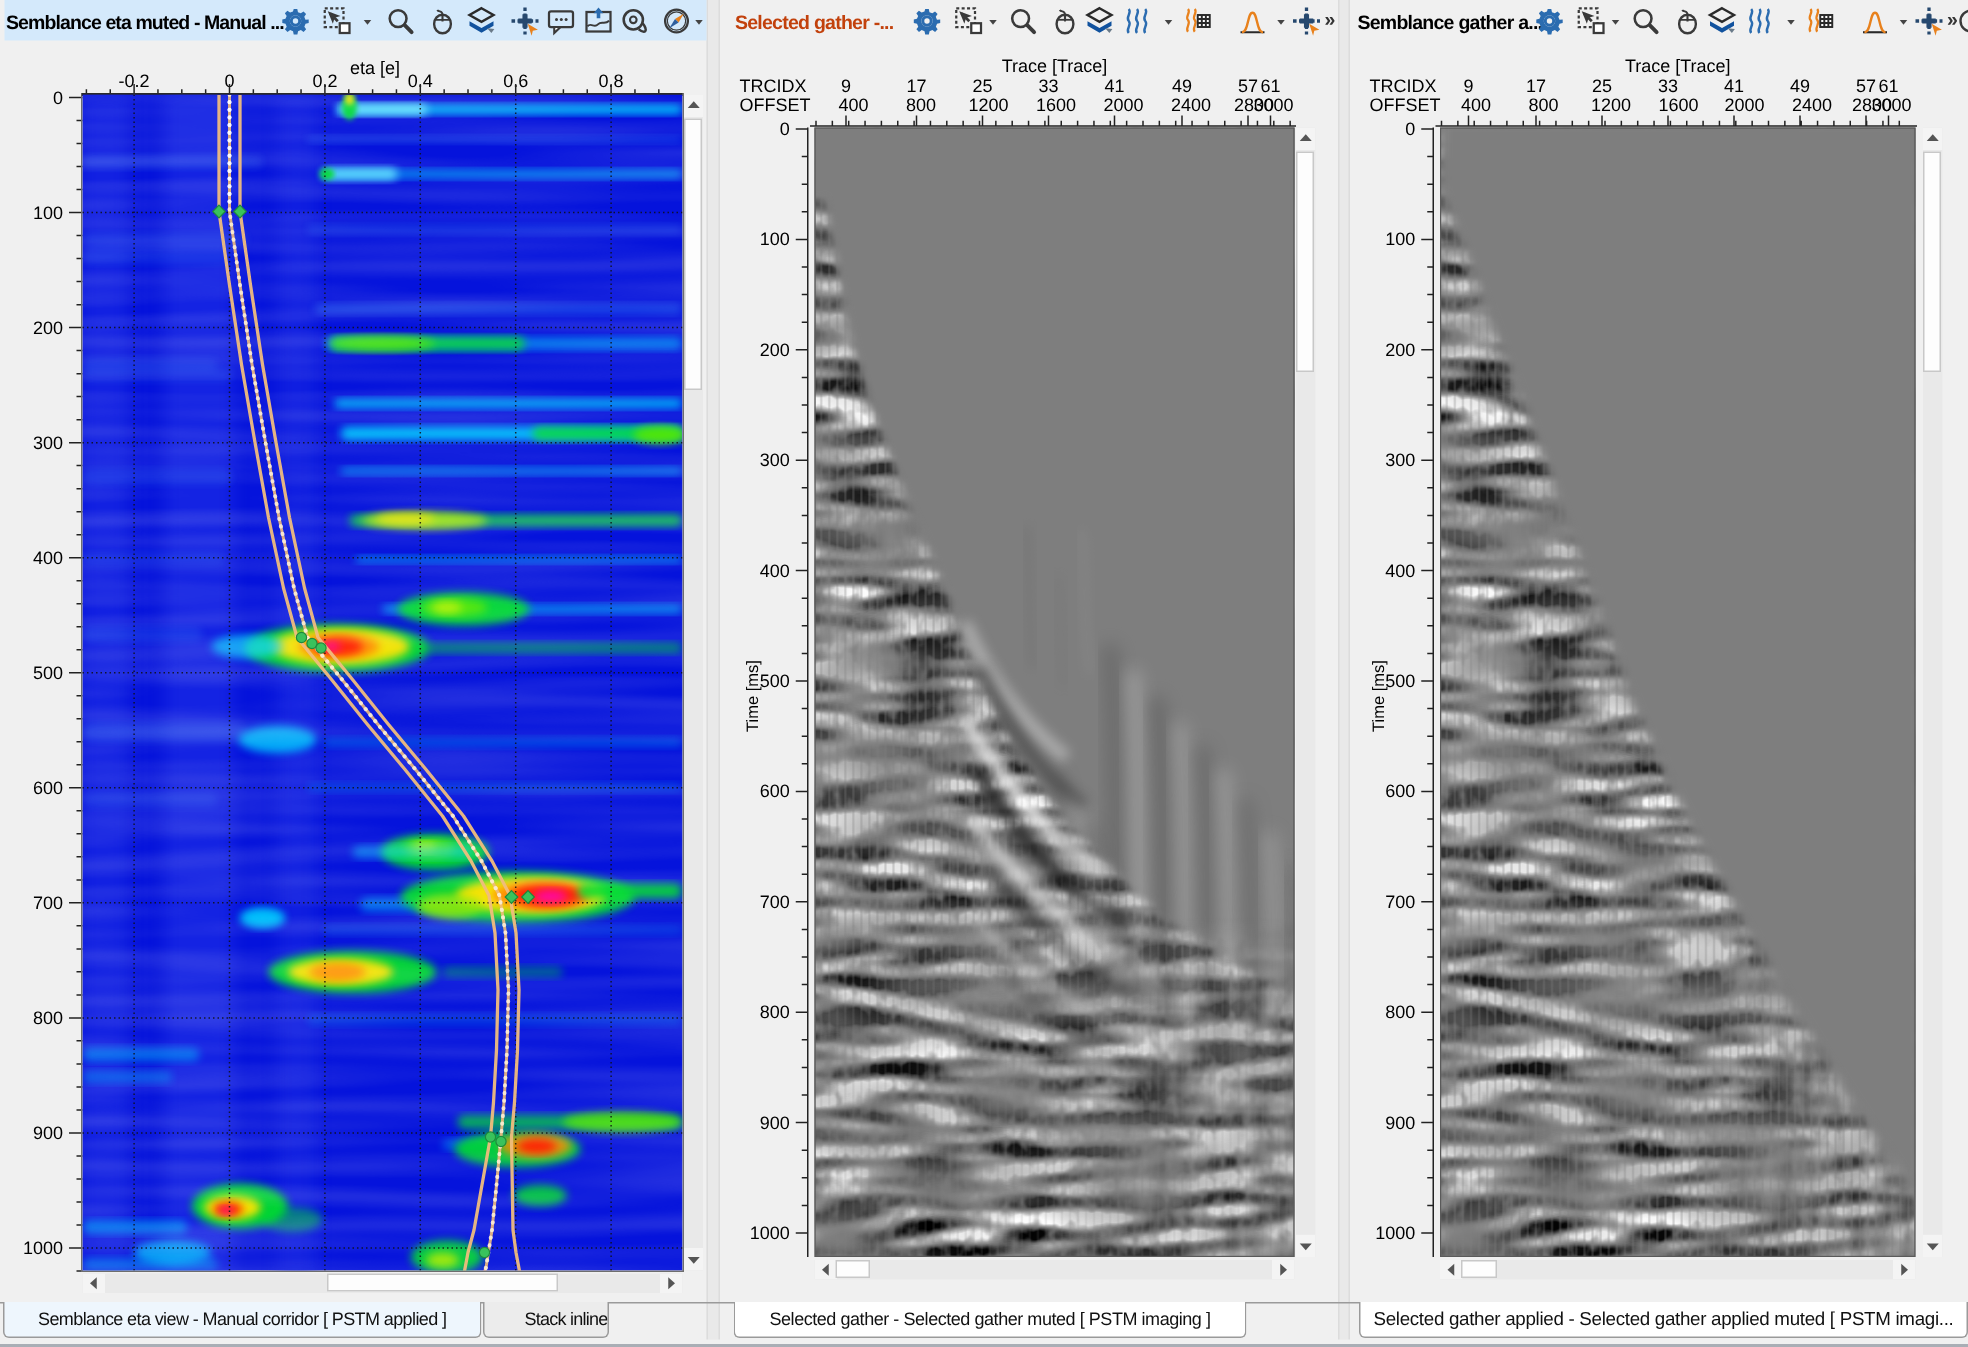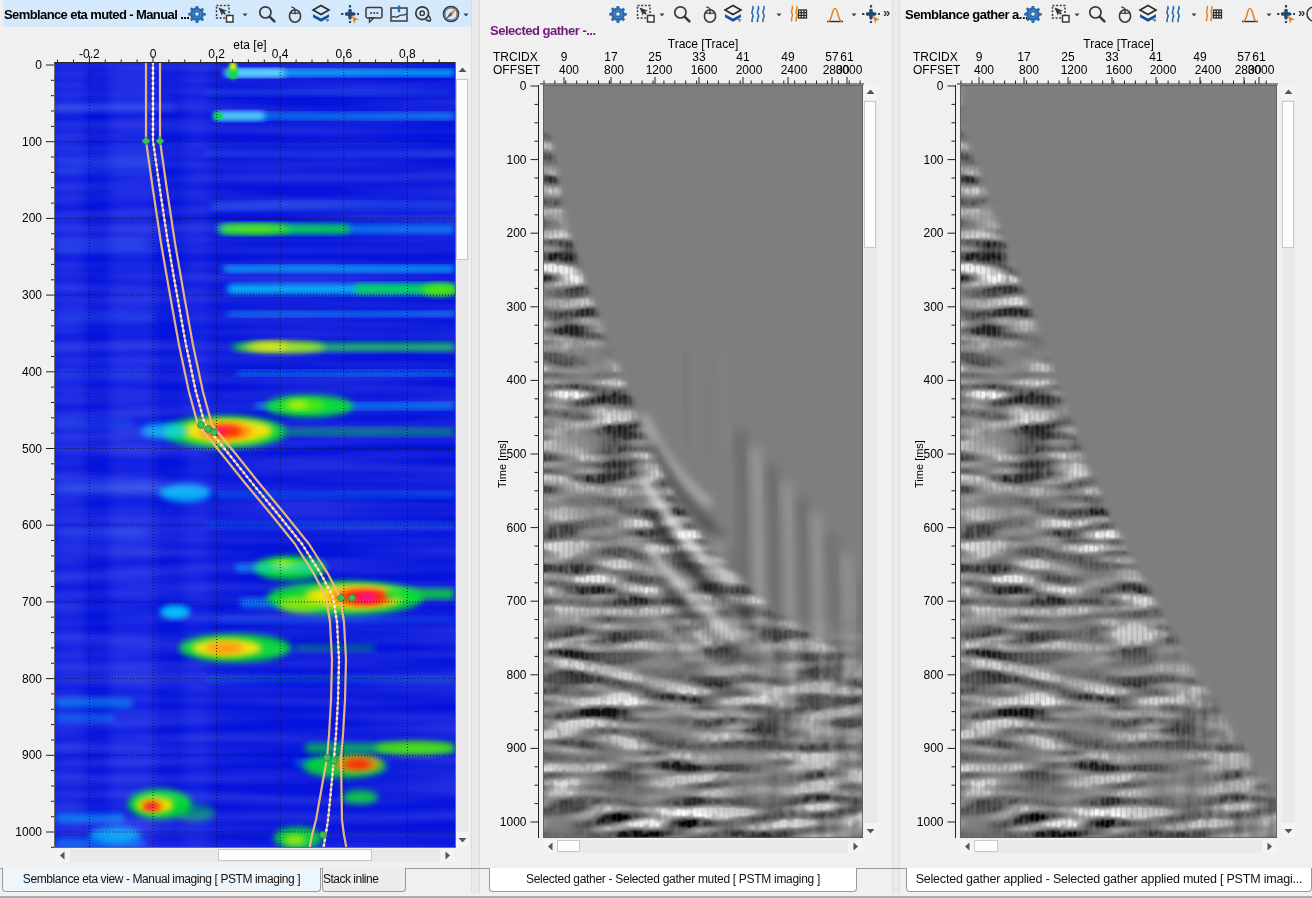--- a/index.html
+++ b/index.html
@@ -228,23 +228,23 @@
     <rect width="15" height="13" fill="#f4f4f4"></rect>
     <path d="M9.5 2.5l-4.5 4 4.5 4z" fill="#555"></path>
   </svg>
 <svg style="position:absolute;left:440px;top:849px" width="15" height="13">
     <rect width="15" height="13" fill="#f4f4f4"></rect>
     <path d="M5.5 2.5l4.5 4-4.5 4z" fill="#555"></path>
   </svg>
 <div style="position:absolute;left:218px;top:849px;width:154px;height:12px;background:#fdfdfd;border:1px solid #c8c8c8;box-sizing:border-box"></div>
 <div style="position:absolute;left:71px;top:849px;width:147px;height:12px;background:#e9e9e9"></div>
 <div style="position:absolute;left:0;top:868px;width:1312px;height:1px;background:#9a9a9a"></div>
-<div style="position:absolute;left:2px;top:868px;width:319px;height:24px;background:#eef6fd;border:1px solid #9a9a9a;border-top:none;border-radius:0 0 4px 4px;box-sizing:border-box;font:12px 'Liberation Sans',sans-serif;letter-spacing:-0.4px;color:#111;text-align:center;line-height:22px;white-space:nowrap;overflow:hidden">Semblance eta view - Manual imaging [ PSTM imaging ]</div>
-<div style="position:absolute;left:322px;top:868px;width:84px;height:24px;background:#ececec;border:1px solid #9a9a9a;border-top:none;border-radius:0 0 4px 4px;box-sizing:border-box;font:12px 'Liberation Sans',sans-serif;letter-spacing:-0.5px;color:#111;text-align:left;line-height:22px;white-space:nowrap;overflow:hidden">Stack inline</div>
-<div style="position:absolute;left:490px;top:23px;font:bold 13px 'Liberation Sans',sans-serif;letter-spacing:-0.5px;color:#701a75">Selected gather -...</div>
+<div style="position:absolute;left:2px;top:868px;width:319px;height:24px;background:#eef6fd;border:1px solid #9a9a9a;border-top:none;border-radius:0 0 4px 4px;box-sizing:border-box;font:12px 'Liberation Sans',sans-serif;letter-spacing:-0.4px;color:#111;text-align:center;line-height:22px;white-space:nowrap;overflow:hidden">Semblance eta view - Manual corridor [ PSTM applied ]</div>
+<div style="position:absolute;left:322px;top:868px;width:84px;height:24px;background:#ececec;border:1px solid #9a9a9a;border-top:none;border-radius:0 0 4px 4px;box-sizing:border-box;font:12px 'Liberation Sans',sans-serif;letter-spacing:-0.5px;color:#111;text-align:right;line-height:22px;white-space:nowrap;overflow:hidden">Stack inline</div>
+<div style="position:absolute;left:490px;top:7px;font:bold 13px 'Liberation Sans',sans-serif;letter-spacing:-0.5px;color:#c2410c">Selected gather -...</div>
 <svg style="position:absolute;left:608px;top:4px" width="20" height="20" viewBox="0 0 20 20">
     <path fill="#2b6cb0" d="M10 6.2a3.8 3.8 0 1 0 0 7.6 3.8 3.8 0 0 0 0-7.6zm0 2a1.8 1.8 0 1 1 0 3.6 1.8 1.8 0 0 1 0-3.6z"></path>
 <path fill="#2b6cb0" d="M8.8 2h2.4l.45 2.1 1.9.8 1.8-1.2 1.7 1.7-1.2 1.8.8 1.9L18.8 9v2.4l-2.1.45-.8 1.9 1.2 1.8-1.7 1.7-1.8-1.2-1.9.8-.45 2.1H8.8l-.45-2.1-1.9-.8-1.8 1.2-1.7-1.7 1.2-1.8-.8-1.9L1.2 11.4V9l2.1-.45.8-1.9L2.9 4.9l1.7-1.7 1.8 1.2 1.9-.8L8.8 2zm1.2 4.2a3.8 3.8 0 1 0 0 7.6 3.8 3.8 0 0 0 0-7.6z" fill-rule="evenodd"></path>
   </svg>
 <svg style="position:absolute;left:636px;top:4px" width="20" height="20" viewBox="0 0 20 20">
     <rect x="1.5" y="1.5" width="12.5" height="12.5" fill="none" stroke="#3a3a3a" stroke-width="1.5" stroke-dasharray="2 1.6"></rect>
 <path fill="#3a3a3a" d="M3.5 3.5l8.5 3.2-3.9 1.2-1.2 3.9z"></path>
     <path stroke="#3a3a3a" stroke-width="1.8" d="M5 5l5.2 5.2" fill="none"></path>
 <rect x="11.5" y="11.5" width="6.5" height="6.5" fill="#fff" stroke="#3a3a3a" stroke-width="1.5"></rect>
   </svg>
@@ -458,21 +458,21 @@
 <div style="position:absolute;left:543px;top:840px;width:320px;height:13px;background:#e9e9e9"></div>
 <svg style="position:absolute;left:543px;top:840px" width="15" height="13">
     <rect width="15" height="13" fill="#f4f4f4"></rect>
     <path d="M9.5 2.5l-4.5 4 4.5 4z" fill="#555"></path>
   </svg>
 <svg style="position:absolute;left:848px;top:840px" width="15" height="13">
     <rect width="15" height="13" fill="#f4f4f4"></rect>
     <path d="M5.5 2.5l4.5 4-4.5 4z" fill="#555"></path>
   </svg>
 <div style="position:absolute;left:557px;top:840px;width:23px;height:12px;background:#fdfdfd;border:1px solid #c8c8c8;box-sizing:border-box"></div>
-<div style="position:absolute;left:489px;top:868px;width:368px;height:24px;background:#ffffff;border:1px solid #9a9a9a;border-top:none;border-radius:0 0 4px 4px;box-sizing:border-box;font:12px 'Liberation Sans',sans-serif;letter-spacing:-0.3px;color:#111;text-align:center;line-height:22px;white-space:nowrap;overflow:hidden">Selected gather - Selected gather muted [ PSTM imaging ]</div>
+<div style="position:absolute;left:489px;top:868px;width:342px;height:24px;background:#ffffff;border:1px solid #9a9a9a;border-top:none;border-radius:0 0 4px 4px;box-sizing:border-box;font:12px 'Liberation Sans',sans-serif;letter-spacing:-0.3px;color:#111;text-align:center;line-height:22px;white-space:nowrap;overflow:hidden">Selected gather - Selected gather muted [ PSTM imaging ]</div>
 <div style="position:absolute;left:905px;top:7px;font:bold 13px 'Liberation Sans',sans-serif;letter-spacing:-0.5px;color:#000">Semblance gather a...</div>
 <svg style="position:absolute;left:1023px;top:4px" width="20" height="20" viewBox="0 0 20 20">
     <path fill="#2b6cb0" d="M10 6.2a3.8 3.8 0 1 0 0 7.6 3.8 3.8 0 0 0 0-7.6zm0 2a1.8 1.8 0 1 1 0 3.6 1.8 1.8 0 0 1 0-3.6z"></path>
 <path fill="#2b6cb0" d="M8.8 2h2.4l.45 2.1 1.9.8 1.8-1.2 1.7 1.7-1.2 1.8.8 1.9L18.8 9v2.4l-2.1.45-.8 1.9 1.2 1.8-1.7 1.7-1.8-1.2-1.9.8-.45 2.1H8.8l-.45-2.1-1.9-.8-1.8 1.2-1.7-1.7 1.2-1.8-.8-1.9L1.2 11.4V9l2.1-.45.8-1.9L2.9 4.9l1.7-1.7 1.8 1.2 1.9-.8L8.8 2zm1.2 4.2a3.8 3.8 0 1 0 0 7.6 3.8 3.8 0 0 0 0-7.6z" fill-rule="evenodd"></path>
   </svg>
 <svg style="position:absolute;left:1051px;top:4px" width="20" height="20" viewBox="0 0 20 20">
     <rect x="1.5" y="1.5" width="12.5" height="12.5" fill="none" stroke="#3a3a3a" stroke-width="1.5" stroke-dasharray="2 1.6"></rect>
 <path fill="#3a3a3a" d="M3.5 3.5l8.5 3.2-3.9 1.2-1.2 3.9z"></path>
     <path stroke="#3a3a3a" stroke-width="1.8" d="M5 5l5.2 5.2" fill="none"></path>
 <rect x="11.5" y="11.5" width="6.5" height="6.5" fill="#fff" stroke="#3a3a3a" stroke-width="1.5"></rect>

